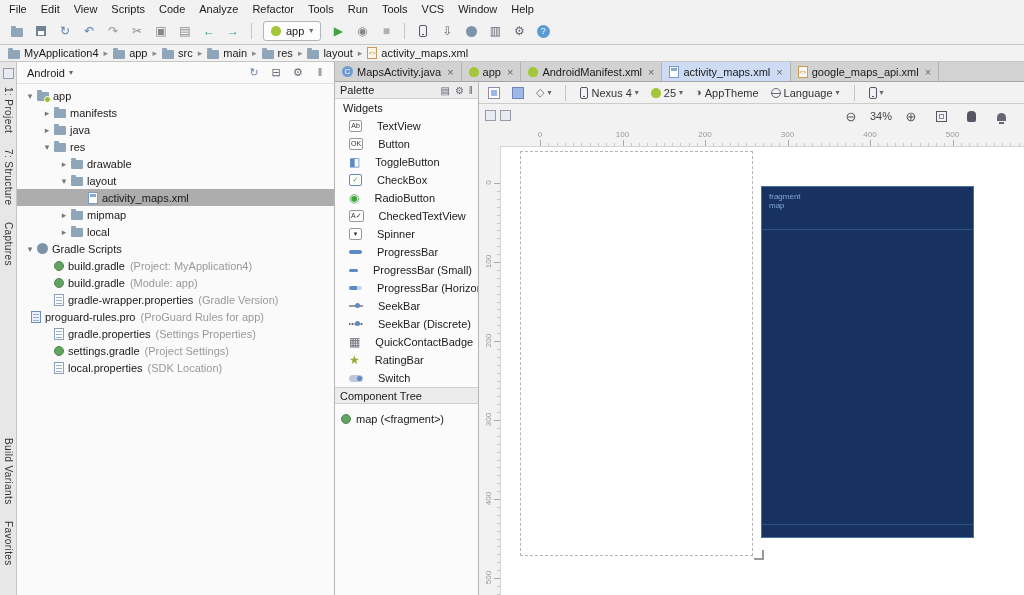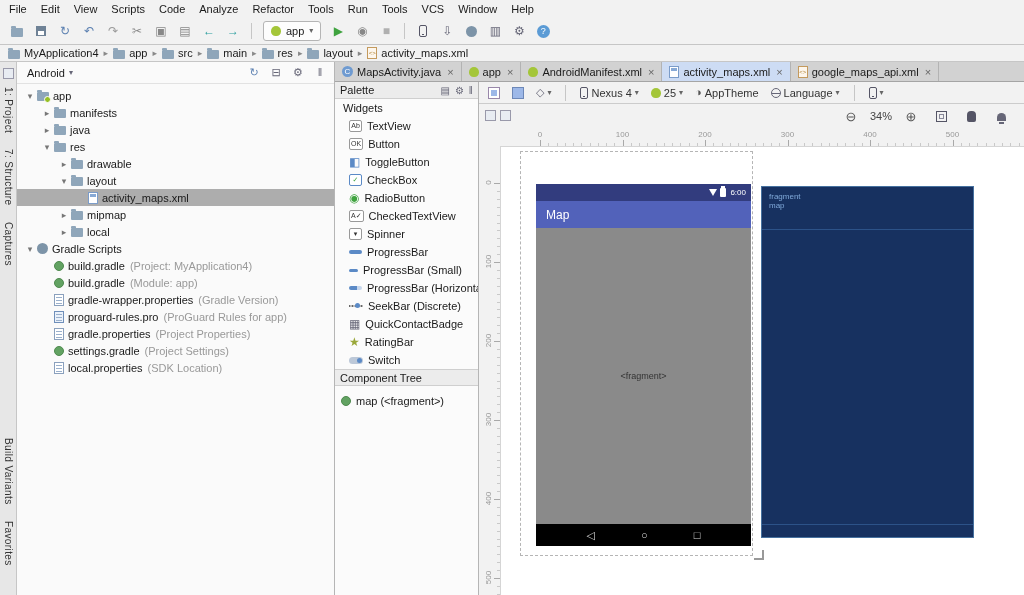--- a/index.html
+++ b/index.html
@@ -52,21 +52,21 @@
 .work{position:absolute;left:0;top:20px;right:0;bottom:0;}
 
 
 .palette-col{position:absolute;left:0;top:0;bottom:0;width:144px;background:#fbfbfb;border-right:1px solid #b5b5b5;display:flex;flex-direction:column;}
 .pal-head,.comp-head{height:17px;flex:none;display:flex;align-items:center;padding:0 5px;background:#ececec;border-bottom:1px solid #cfcfcf;}
 .comp-head{border-top:1px solid #cfcfcf;}
 .pal-head-icons{margin-left:auto;display:flex;gap:5px;align-items:center;}
 .pal-head-icons .gi{font-size:10px;}
 .pal-list{flex:none;}
 .pal-cat{height:18px;display:flex;align-items:center;padding-left:8px;}
-.pal-row{height:18px;display:flex;align-items:center;gap:5px;padding-left:14px;white-space:nowrap;overflow:hidden;}
+.pal-row{height:18px;display:flex;align-items:center;gap:15px;padding-left:14px;white-space:nowrap;overflow:hidden;}
 .pal-box{min-width:13px;height:12px;border:1px solid #999;border-radius:2px;background:#fff;font-size:7px;line-height:10px;padding:0 1px;color:#333;}
 .comp-list{flex:1;padding-top:6px;}
 .comp-row{height:18px;display:flex;align-items:center;gap:5px;padding-left:6px;white-space:nowrap;overflow:hidden;}
 .comp-note{color:#999;margin-left:40px;}
 
 
 .design-col{position:absolute;left:144px;top:0;right:0;bottom:0;background:#f2f2f2;}
 .dtb1{height:22px;display:flex;align-items:center;gap:6px;padding-left:6px;border-bottom:1px solid #ccc;}
 .dbtn{display:flex;align-items:center;gap:3px;padding:2px 3px;border-radius:2px;}
 .dbtn .gi{font-size:11px;}
@@ -370,31 +370,31 @@
             <span class="icon ic-gradle-file"></span>
             <span class="tree-label">build.gradle</span>
             <span class="tree-note">(Module: app)</span>
           </div>
           <div class="tree-row" style="padding-left: 23px;">
             <span class="tree-arrow"></span>
             <span class="icon ic-props"></span>
             <span class="tree-label">gradle-wrapper.properties</span>
             <span class="tree-note">(Gradle Version)</span>
           </div>
-          <div class="tree-row" style="padding-left: 23px;">
+          <div class="tree-row" style="">
             <span class="tree-arrow"></span>
             <span class="icon ic-proguard"></span>
             <span class="tree-label">proguard-rules.pro</span>
             <span class="tree-note">(ProGuard Rules for app)</span>
           </div>
           <div class="tree-row" style="padding-left: 23px;">
             <span class="tree-arrow"></span>
             <span class="icon ic-props"></span>
             <span class="tree-label">gradle.properties</span>
-            <span class="tree-note">(Project Properties)</span>
+            <span class="tree-note">(Settings Properties)</span>
           </div>
           <div class="tree-row" style="padding-left: 23px;">
             <span class="tree-arrow"></span>
             <span class="icon ic-gradle-file"></span>
             <span class="tree-label">settings.gradle</span>
             <span class="tree-note">(Project Settings)</span>
           </div>
           <div class="tree-row" style="padding-left: 23px;">
             <span class="tree-arrow"></span>
             <span class="icon ic-props"></span>
@@ -479,20 +479,24 @@
                 <span class="icon ic-pb"></span>
                 <span class="pal-label">ProgressBar</span>
               </div>
               <div class="pal-row">
                 <span class="icon ic-pb ic-pb-sm"></span>
                 <span class="pal-label">ProgressBar (Small)</span>
               </div>
               <div class="pal-row">
                 <span class="icon ic-pb ic-pb-h"></span>
                 <span class="pal-label">ProgressBar (Horizontal)</span>
+              </div>
+              <div class="pal-row">
+                <span class="icon ic-seek"></span>
+                <span class="pal-label">SeekBar</span>
               </div>
               <div class="pal-row">
                 <span class="icon ic-seek ic-seek-d"></span>
                 <span class="pal-label">SeekBar (Discrete)</span>
               </div>
               <div class="pal-row">
                 <span class="icon gi" style="color: rgb(102, 102, 119);">▦</span>
                 <span class="pal-label">QuickContactBadge</span>
               </div>
               <div class="pal-row">
@@ -718,40 +722,20 @@
               <span class="rl-label" style="top: 269px;">300</span>
               <div class="rl-tick major" style="top: 274px;"></div>
               <span class="rl-label" style="top: 348px;">400</span>
               <div class="rl-tick major" style="top: 353px;"></div>
               <span class="rl-label" style="top: 427px;">500</span>
               <div class="rl-tick major" style="top: 432px;"></div>
             </div>
           <div class="canvas">
             <div class="dashed"></div>
 
-            <div class="device">
-              <div class="d-status">
-                <span id="status-icons" style="display: inline-flex; gap: 3px; align-items: center;">
-                    <span class="icon ic-wifi"></span>
-                    <span class="icon ic-batt"></span>
-                  </span>
-                <span class="d-time">6:00</span>
-              </div>
-              <div class="d-appbar">
-                <span>Map</span>
-              </div>
-              <div class="d-content">
-                <span>&lt;fragment&gt;</span>
-              </div>
-              <div class="d-nav">
-                  <span class="icon gi">◁</span>
-                  <span class="icon gi">○</span>
-                  <span class="icon gi">□</span>
-                </div>
-            </div>
 
             <div class="blueprint">
               <div class="bp-text">
                 <div>fragment</div>
                 <div>map</div>
               </div>
               <div class="bp-line-top"></div>
               <div class="bp-line-bottom"></div>
             </div>
 

